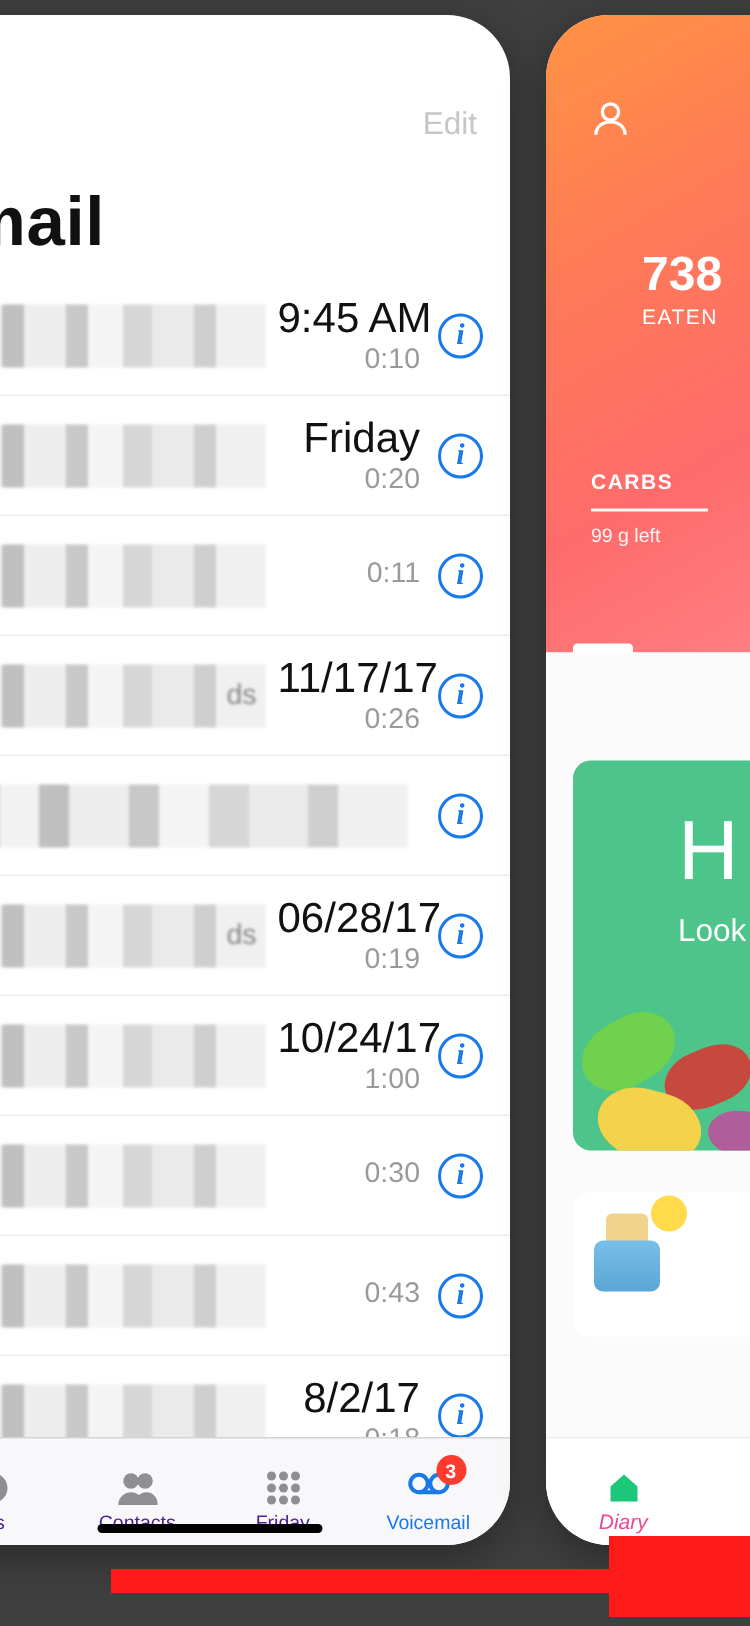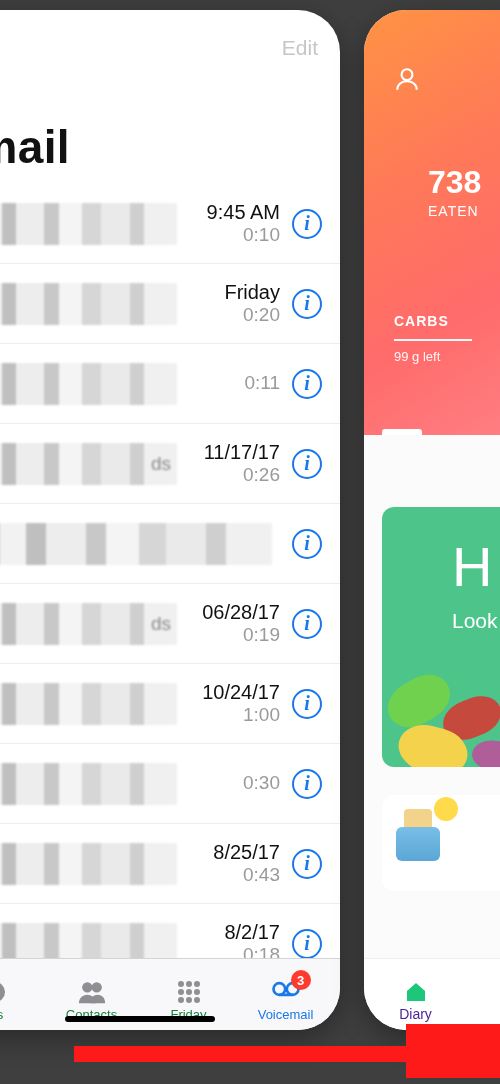--- a/index.html
+++ b/index.html
@@ -30,21 +30,21 @@
     display: flex;
     flex-direction: column;
   }
   .ph-header {
     padding: 26px 22px 6px 22px;
     display: flex;
     justify-content: flex-end;
     height: 110px;
     flex-shrink: 0;
   }
-  .ph-edit { color: #c6c6c9; font-size: 21px; font-weight: 400; }
+  .ph-edit { color: #c6c6c9; font-size: 21px; font-weight: 400; margin-top: 35px; }
   .ph-title {
     padding: 0 0 10px 0;
     font-size: 46px;
     font-weight: 700;
     color: #111;
     letter-spacing: 0.4px;
     margin-left: -10px;
   }
   .ph-list {
     flex: 1;
@@ -81,21 +81,21 @@
     filter: blur(1px);
   }
   .ph-blur-text { color:#888; font-size:19px; filter:none; position:relative; z-index:2;}
   .ph-meta {
     width: 95px;
     text-align: right;
     display: flex;
     flex-direction: column;
     line-height: 1.2;
   }
-  .ph-date { font-size: 20px; color: #111; white-space: nowrap; }
+  .ph-date { font-size: 28px; color: #111; white-space: nowrap; }
   .ph-dur  { font-size: 19px; color: #9a9a9d; }
   .ph-info {
     width: 30px; height: 30px;
     border: 2px solid #1879e9;
     border-radius: 50%;
     color: #1879e9;
     font-family: "Times New Roman", serif;
     font-style: italic;
     font-weight: 600;
     font-size: 20px;
@@ -105,21 +105,21 @@
   }
   .ph-tabbar {
     height: 72px;
     border-top: 1px solid #d4d4d8;
     background: #f8f8fa;
     display: flex;
     align-items: flex-end;
     padding: 6px 6px 8px 6px;
     flex-shrink:0;
   }
-  .ph-tab { flex: 1; display:flex; flex-direction:column; align-items:center; gap:2px; color:#15803d; font-size:13px; }
+  .ph-tab { flex: 1; display:flex; flex-direction:column; align-items:center; gap:2px; color:#4c1d95; font-size:13px; }
   .ph-tab.active { color:#1879e9; }
   .ph-tab svg { width:30px; height:26px; }
   .ph-badge {
     position:absolute;
     top:-6px; right:-10px;
     background:#ff3b30; color:#fff; font-size:13px; font-weight:600;
     min-width:20px; height:20px; border-radius:10px;
     display:flex; align-items:center; justify-content:center;
     padding:0 4px;
   }
@@ -200,21 +200,21 @@
     position:absolute; top:-12px; right:-10px; width:24px; height:24px;
     background:#ffda4b; border-radius:50%;
     box-shadow:0 0 0 2px rgba(255,218,75,0), 0 0 0 0 #fff;
   }
   .diet-tabbar {
     height:72px; background:#fff; border-top:1px solid #eee;
     display:flex; align-items:flex-end; padding:6px 4px 8px 4px;
     flex-shrink:0;
   }
   .diet-tab { width:95px; display:flex; flex-direction:column; align-items:center; gap:2px; color:#b0b0b0; font-size:14px; }
-  .diet-tab.active { color:#4c1d95; }
+  .diet-tab.active { color:#ec4899;font-style:italic; }
   .diet-tab svg { width:26px; height:24px; }
 
   
   .arrow {
     position:absolute; bottom:6px; left:70px; width:430px; height:54px;
     pointer-events:none;
   }
 </style>
 </head>
 <body>
@@ -286,21 +286,20 @@
         <div class="ph-row">
           <div class="ph-blur"></div>
           <div class="ph-meta">
             <span class="ph-dur">0:30</span>
           </div>
           <span class="ph-info">i</span>
         </div>
         <div class="ph-row">
           <div class="ph-blur"></div>
           <div class="ph-meta">
-            <span class="ph-date">8/25/17</span>
             <span class="ph-dur">0:43</span>
           </div>
           <span class="ph-info">i</span>
         </div>
         <div class="ph-row">
           <div class="ph-blur"></div>
           <div class="ph-meta">
             <span class="ph-date">8/2/17</span>
             <span class="ph-dur">0:18</span>
           </div>

